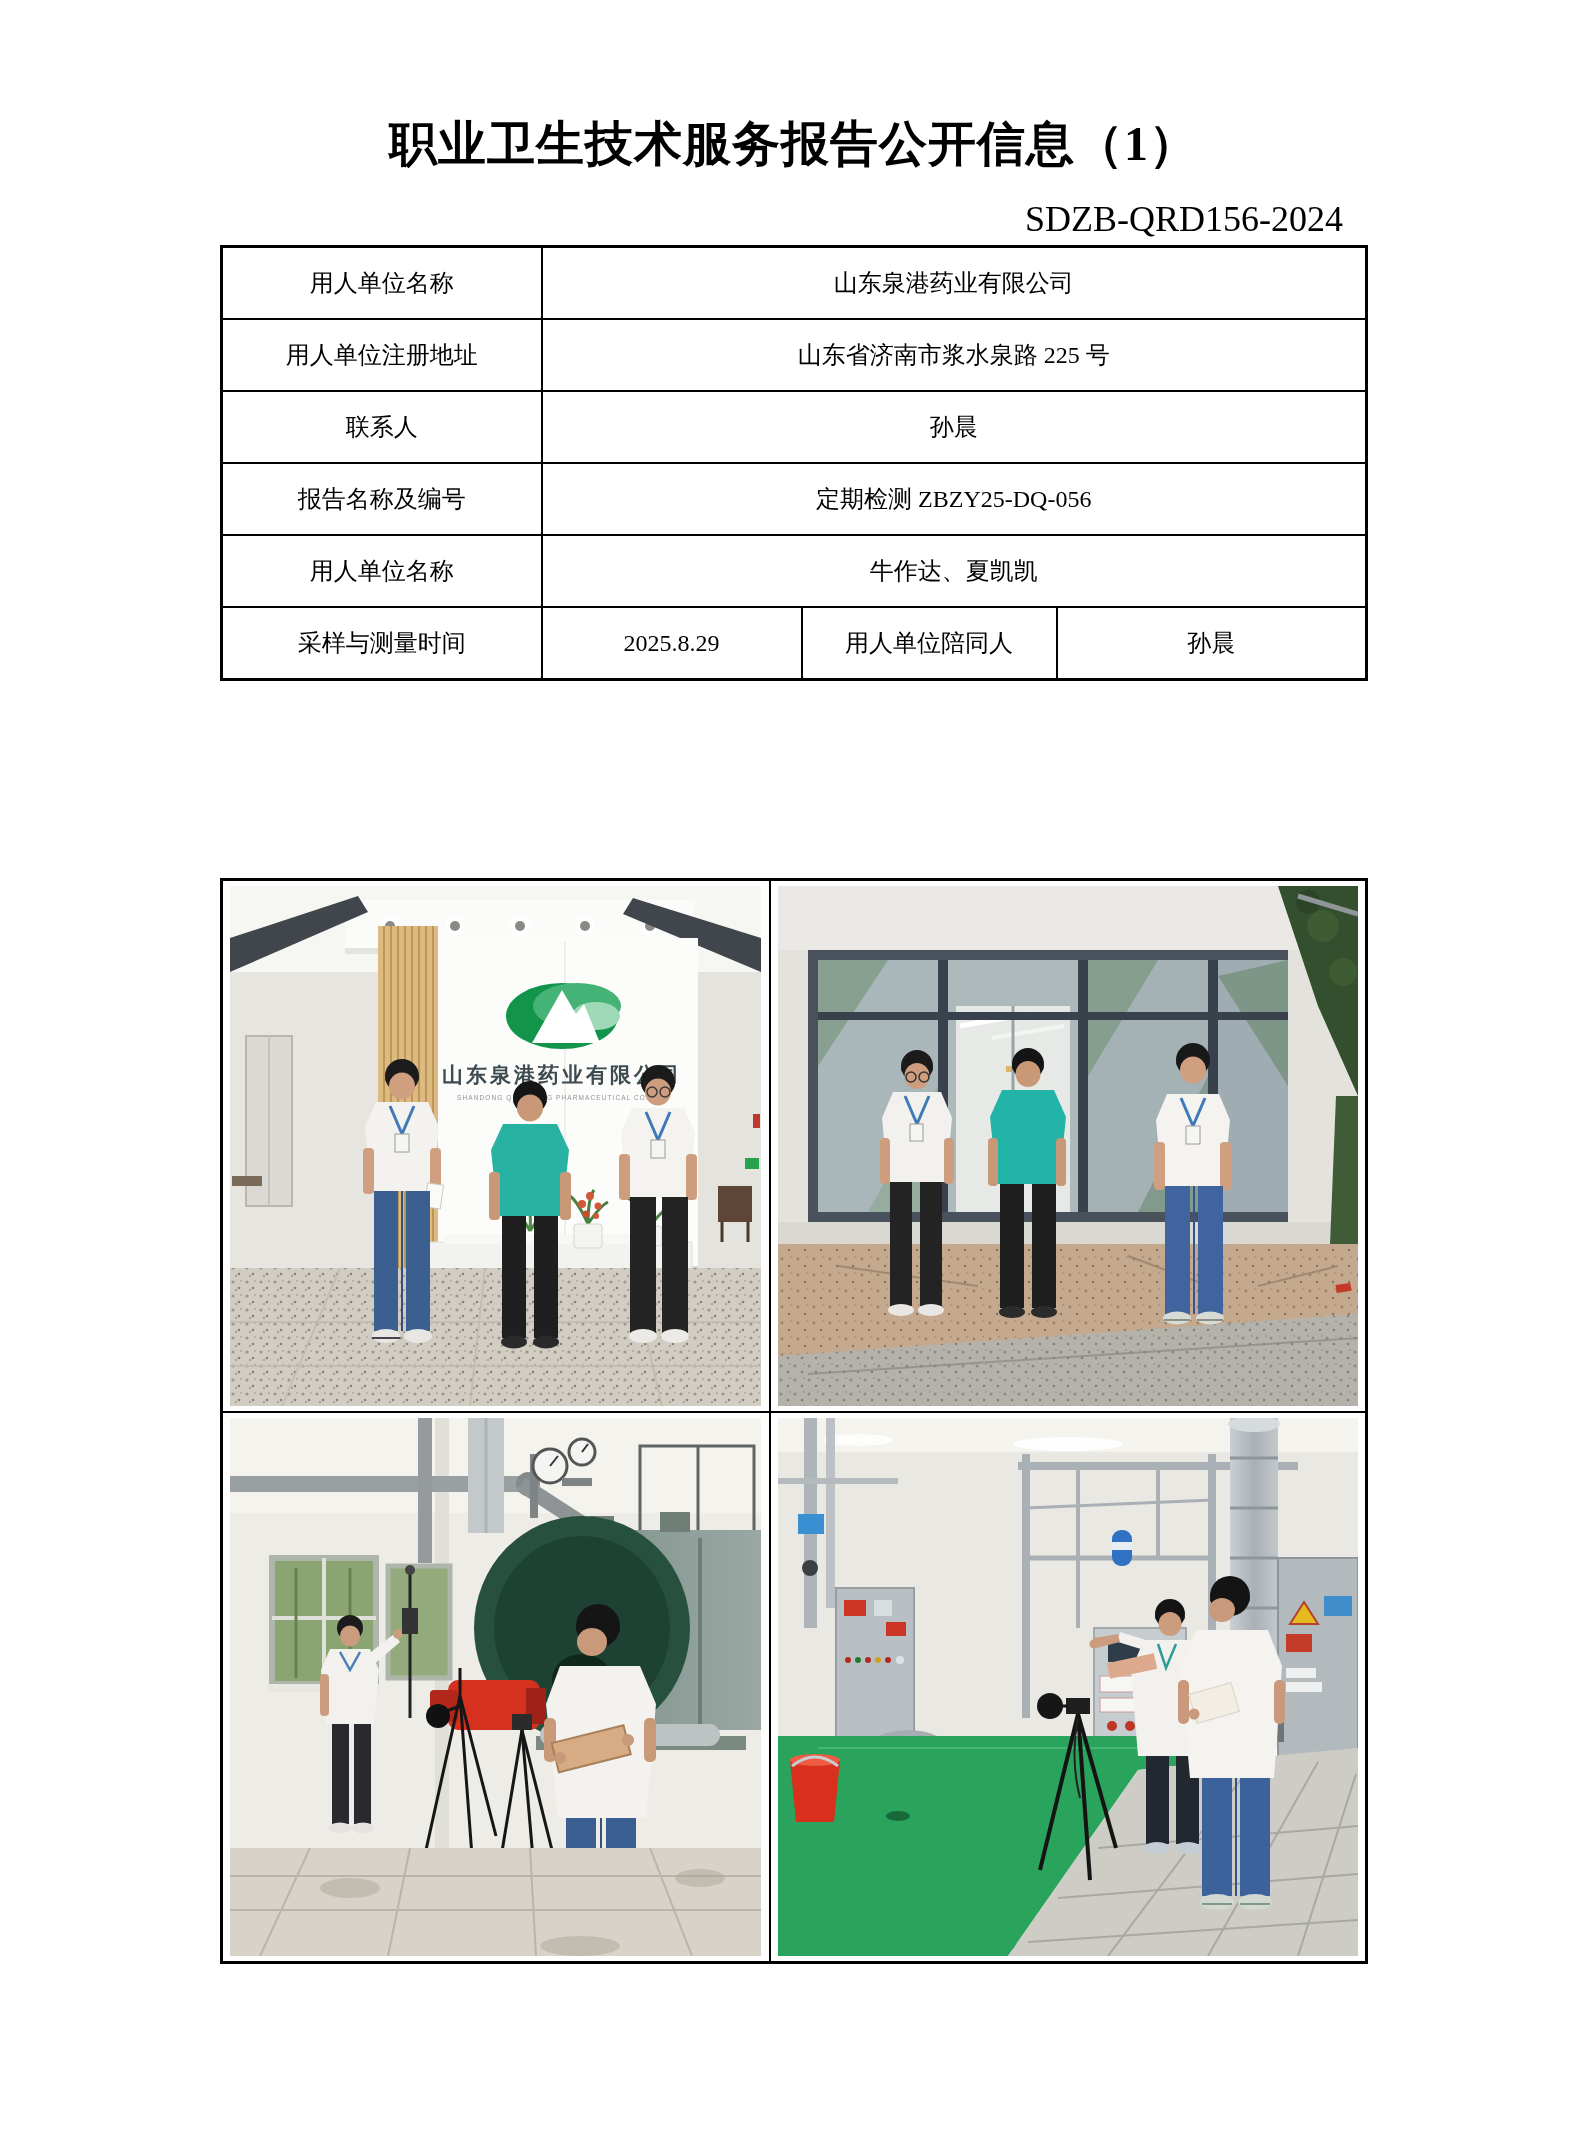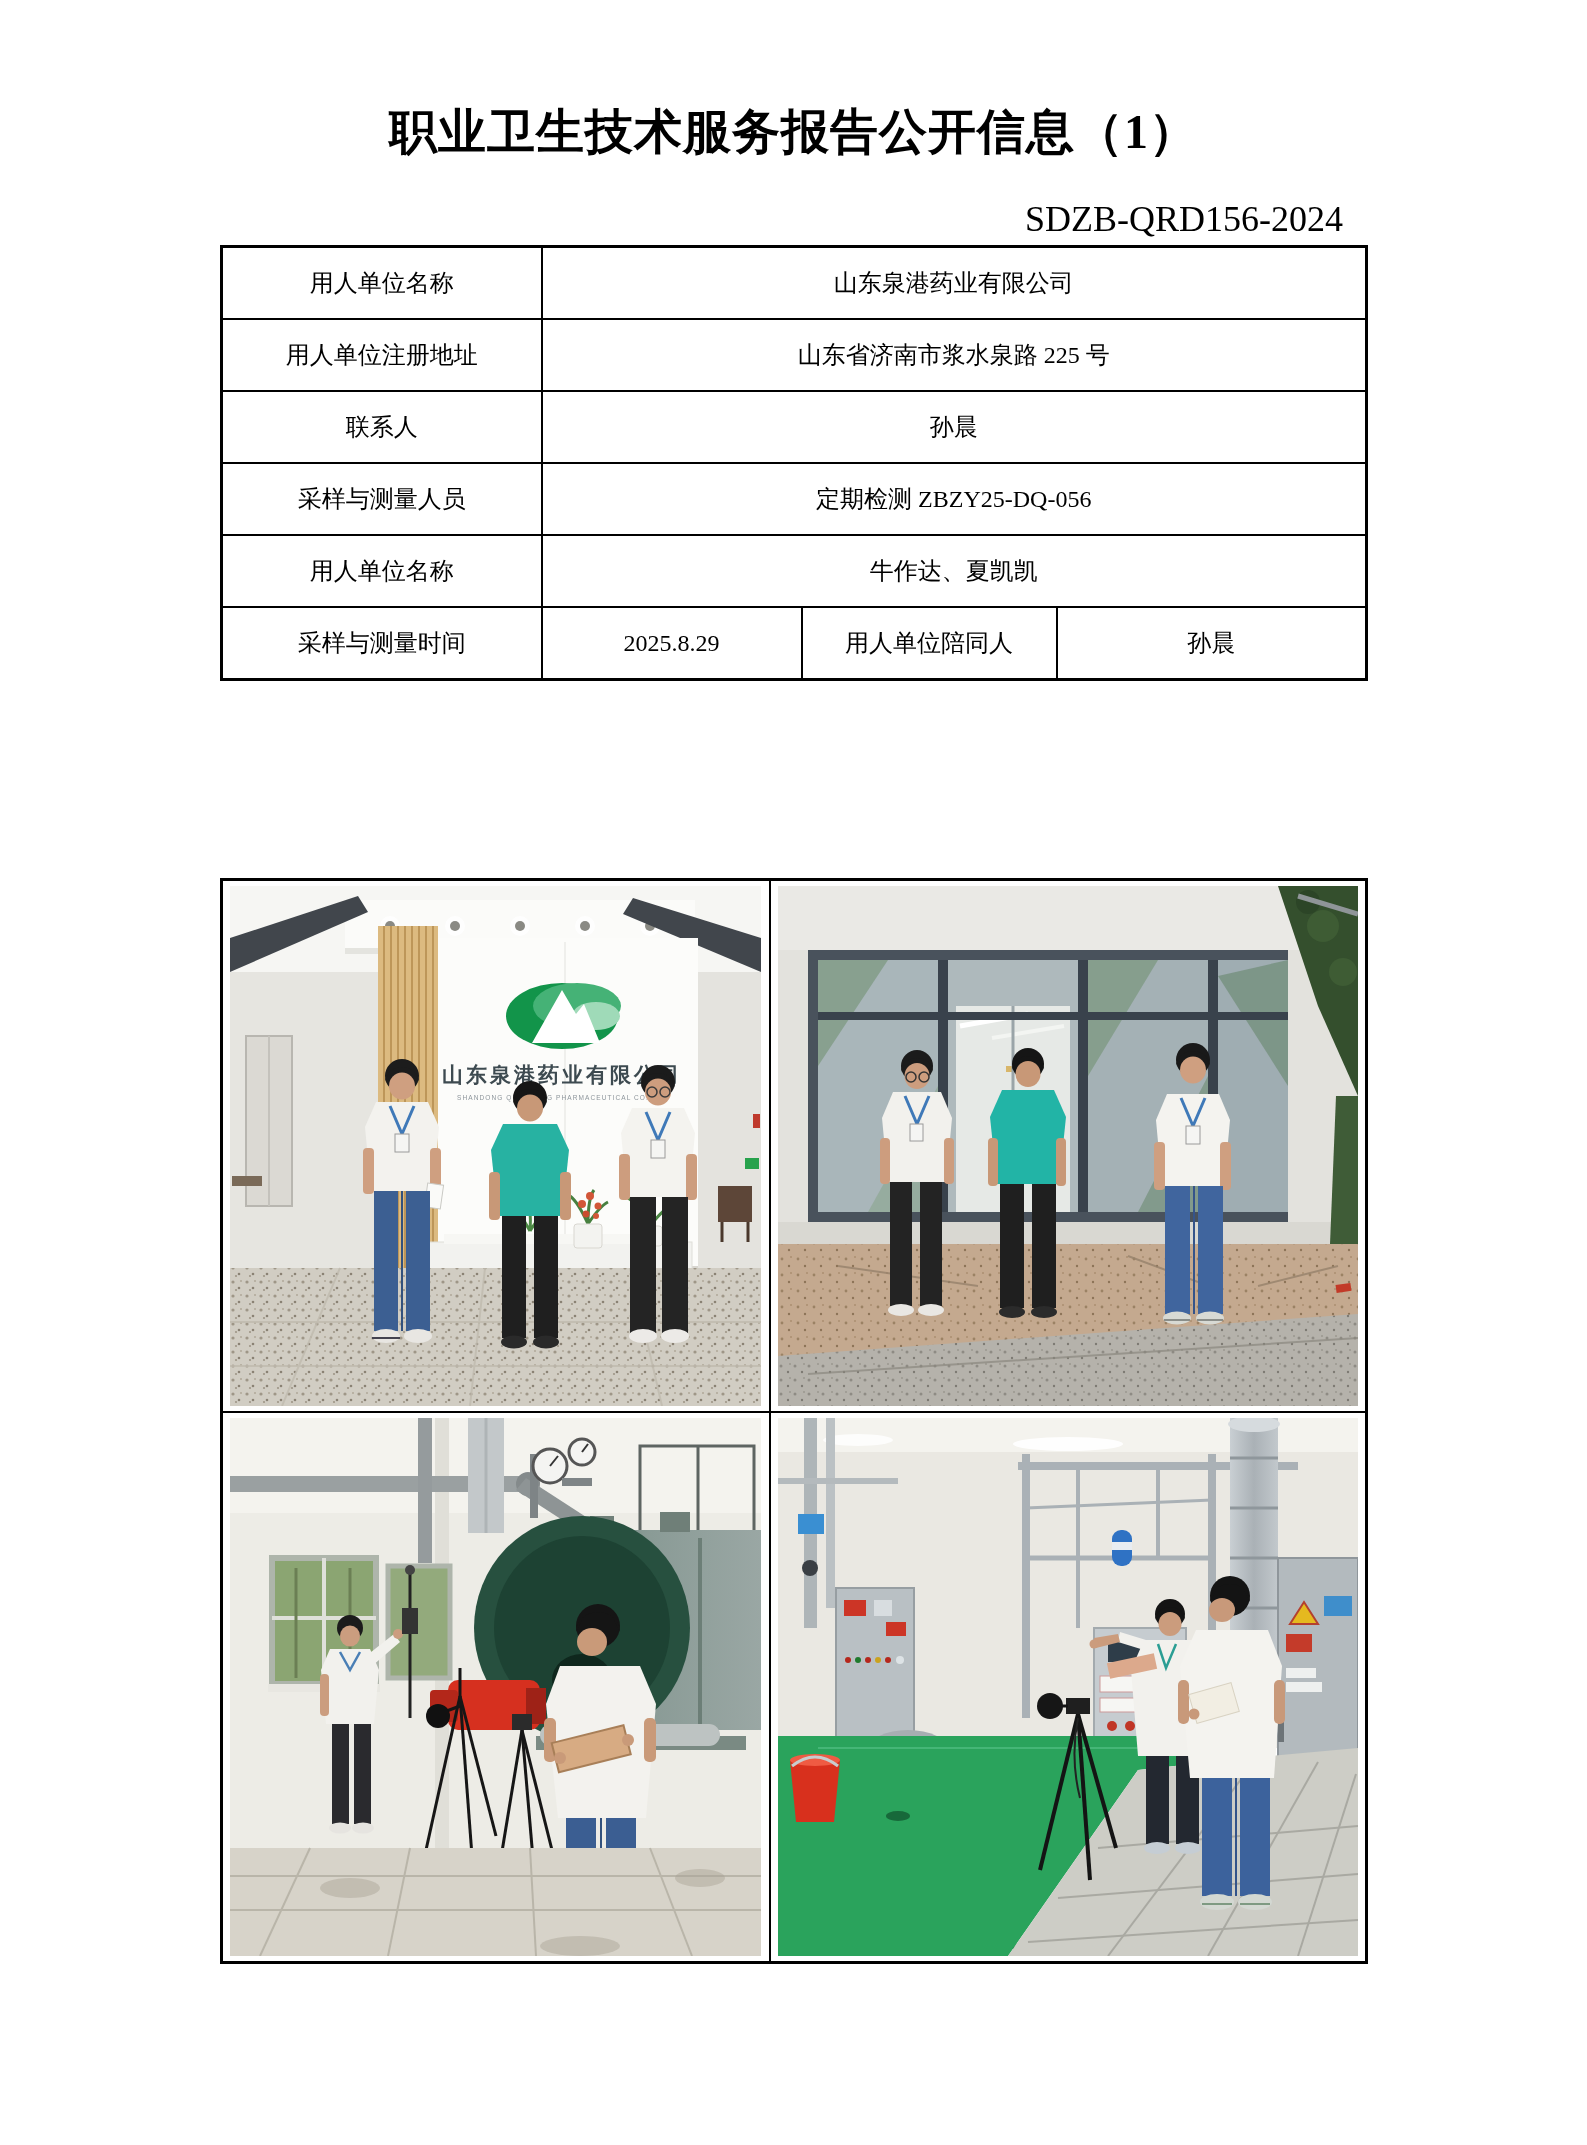--- a/index.html
+++ b/index.html
@@ -5,21 +5,21 @@
   html,body{margin:0;padding:0;background:#ffffff;}
   .page{
     position:relative;
     width:1587px;height:2145px;
     background:#ffffff;
     font-family:"Liberation Serif","DejaVu Serif",serif;
     color:#000;
     overflow:hidden;
   }
   .title{
-    position:absolute;top:100px;left:0;width:100%;
+    position:absolute;top:112px;left:0;width:100%;
     text-align:center;font-size:48px;font-weight:700;letter-spacing:1px;
   }
   .docnum{
     position:absolute;top:198px;left:220px;width:1123px;
     text-align:right;font-size:36px;font-weight:400;
   }
   table.info{
     position:absolute;top:245px;left:220px;width:1145px;
     border-collapse:collapse;table-layout:fixed;
     border:3px solid #000;
@@ -66,21 +66,21 @@
       </tr>
       <tr>
         <td>用人单位注册地址</td>
         <td colspan="3">山东省济南市浆水泉路 225 号</td>
       </tr>
       <tr>
         <td>联系人</td>
         <td colspan="3">孙晨</td>
       </tr>
       <tr>
-        <td>采样与测量人员</td>
+        <td>报告名称及编号</td>
         <td colspan="3">定期检测 ZBZY25-DQ-056</td>
       </tr>
       <tr>
         <td>用人单位名称</td>
         <td colspan="3">牛作达、夏凯凯</td>
       </tr>
       <tr>
         <td>采样与测量时间</td>
         <td>2025.8.29</td>
         <td>用人单位陪同人</td>

